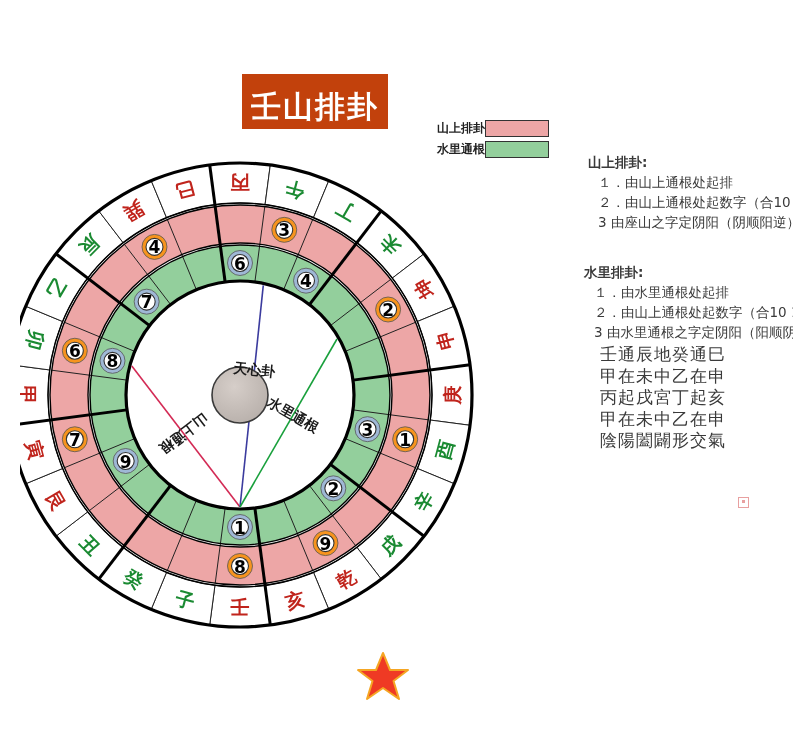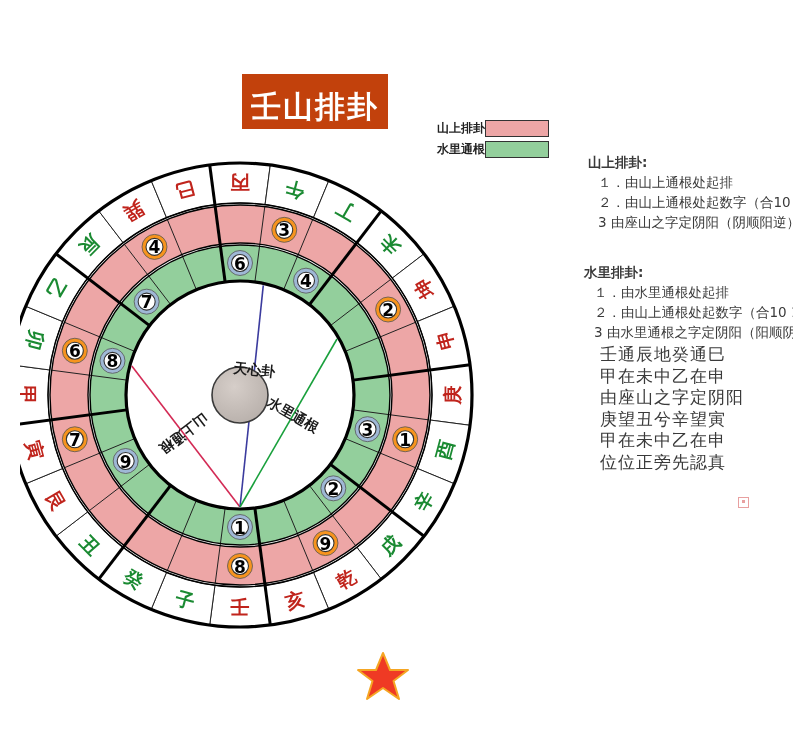--- a/index.html
+++ b/index.html
@@ -103,24 +103,23 @@
   <div class="textblock" id="rules-water">
     <div class="tb-head">水里排卦:</div>
     <div class="tb-line">１．由水里通根处起排</div>
     <div class="tb-line">２．由山上通根处起数字（合10 15）</div>
     <div class="tb-line">3 由水里通根之字定阴阳（阳顺阴逆）</div>
   </div>
 
   <div id="poem">
     <div>壬通辰地癸通巳</div>
     <div>甲在未中乙在申</div>
-    <div>由座山之字定阴阳</div>
-    <div>庚望丑兮辛望寅</div>
+    <div>丙起戌宮丁起亥</div>
     <div>甲在未中乙在申</div>
-    <div>位位正旁先認真</div>
+    <div>陰陽闔闢形交氣</div>
   </div>
   <div id="poem-mark">
       <i></i>
     </div>
 
   <div id="compass">
     <svg id="compass-svg" width="480" height="500" viewBox="0 0 480 500">
       <defs>
         <radialGradient id="hubg" cx="40%" cy="35%" r="70%">
           <stop offset="0%" stop-color="#d6cec9"></stop>

